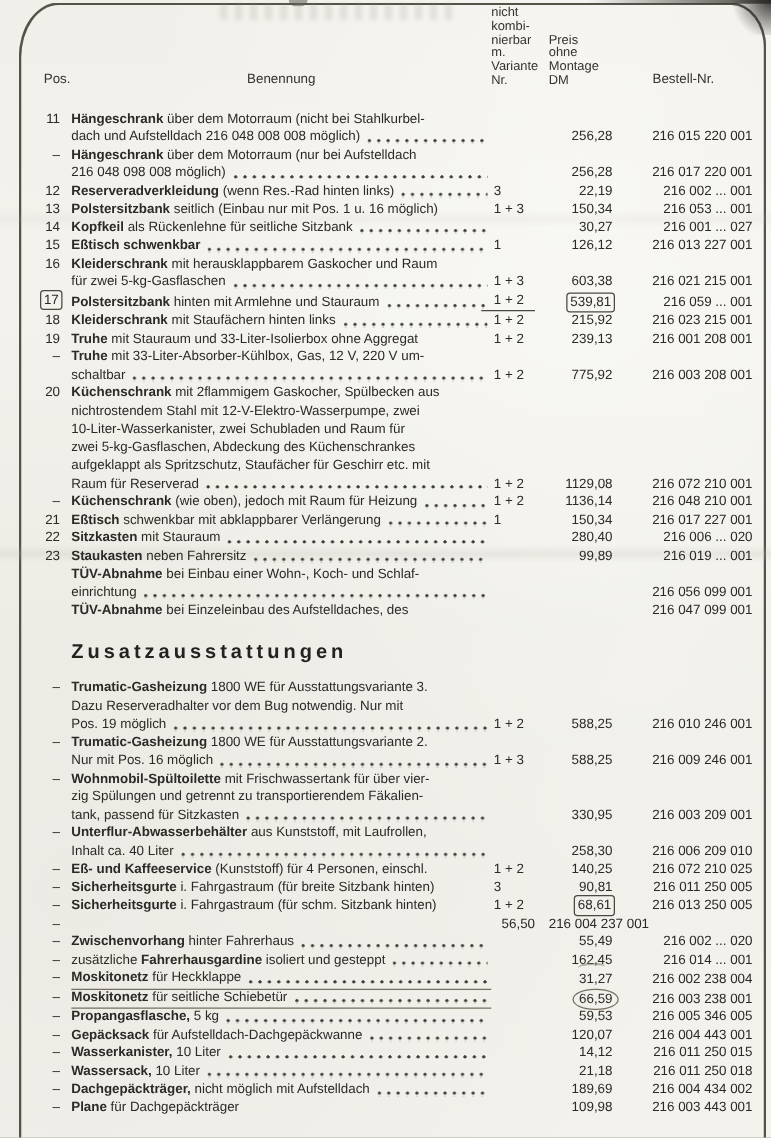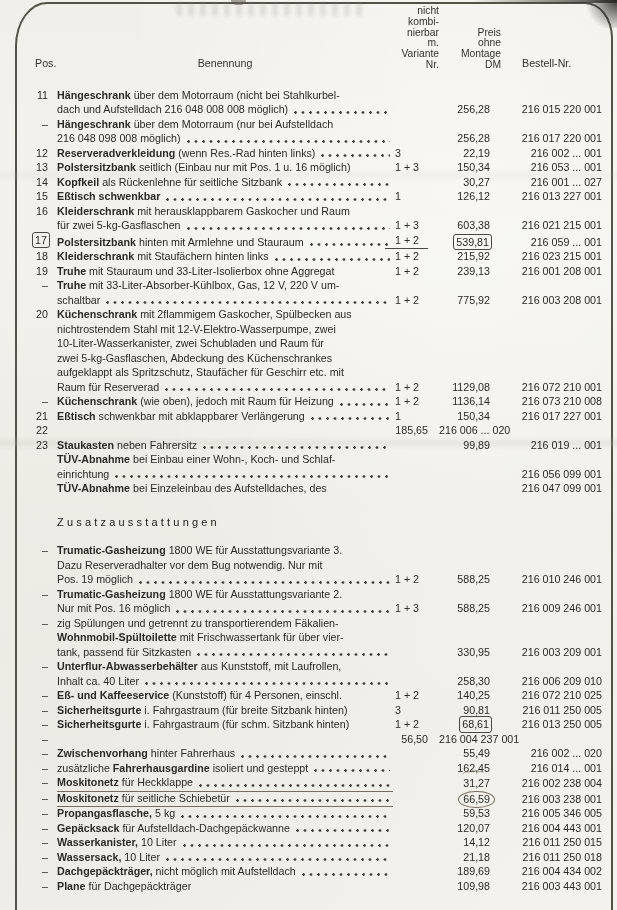--- a/index.html
+++ b/index.html
@@ -45,21 +45,21 @@
   .content{position:relative;padding-top:6px;font-size:10.7px;line-height:14.5px;}
 
   .hdr,.row{
     display:grid;
     grid-template-columns:24px 336px 46px 62px 112px;
     padding-left:33px;
   }
   .hdr{align-items:end;margin-bottom:17px;color:#34332e;}
   .hdr .h-pos{text-align:left;padding-left:2px;}
   .hdr .h-ben{text-align:center;}
-  .hdr .h-var,.hdr .h-price{text-align:right;line-height:10.8px;font-size:10.3px;}
+  .hdr .h-var,.hdr .h-price{text-align:left;line-height:10.8px;font-size:10.3px;}
   .hdr .h-order{text-align:left;padding-left:21px;}
 
   .row{align-items:end;}
   .c-pos{align-self:start;text-align:right;padding-right:9px;white-space:nowrap;}
   .c-ben{min-width:0;}
   .bl{white-space:nowrap;overflow:hidden;}
   .lastline{display:flex;align-items:flex-start;min-width:0;}
   .lastline .txt{white-space:nowrap;}
   .leader{
     flex:1 1 auto;min-width:0;height:4px;align-self:flex-end;
@@ -67,21 +67,21 @@
     background-image:radial-gradient(circle at 1.5px 1.5px,#3d3b36 1.05px,transparent 1.5px);
     background-size:7.5px 4px;background-repeat:repeat-x;
   }
   .c-var{padding-left:2px;white-space:nowrap;}
   .c-price{text-align:right;padding-right:11px;white-space:nowrap;}
   .c-order{text-align:right;padding-right:11px;white-space:nowrap;}
   b,.b{font-weight:700;}
 
   .section-heading{
     margin:19px 0 14px 57px;
-    font-weight:400;font-size:11px;letter-spacing:3.2px;color:#232220;
+    font-weight:700;font-size:16px;letter-spacing:3.2px;color:#232220;
   }
 
   
   :root{--ink-ann:#4a4841;--pencil:rgba(118,111,97,.8);}
   .ann-box{
     display:inline-block;border:1.6px solid var(--ink-ann);border-radius:3px;
     padding:0 2px;margin:-2px -2px -1px -2px;
   }
   .ann-circle{
     display:inline-block;border:1.7px solid var(--pencil);border-radius:50%;
@@ -287,38 +287,44 @@
       <div class="row">
         <div class="c-pos"><span>–</span></div>
         <div class="c-ben">
           <div class="lastline">
             <span class="txt"><span class="b">Küchenschrank</span><span> (wie oben), jedoch mit Raum für Heizung</span></span>
             <span class="leader"></span>
           </div>
         </div>
         <div class="c-var"><span>1 + 2</span></div>
         <div class="c-price"><span>1136,14</span></div>
-        <div class="c-order">216 073 210 008</div>
+        <div class="c-order">216 048 210 001</div>
       </div>
       <div class="row">
         <div class="c-pos"><span>21</span></div>
         <div class="c-ben">
           <div class="lastline">
             <span class="txt"><span class="b">Eßtisch</span><span> schwenkbar mit abklappbarer Verlängerung</span></span>
             <span class="leader"></span>
           </div>
         </div>
         <div class="c-var"><span>1</span></div>
         <div class="c-price"><span>150,34</span></div>
         <div class="c-order">216 017 227 001</div>
       </div>
       <div class="row">
         <div class="c-pos"><span>22</span></div>
-        <div class="c-var"><span></span></div>
-        <div class="c-price"><span>185,65</span></div>
+        <div class="c-ben">
+          <div class="lastline">
+            <span class="txt"><span class="b">Sitzkasten</span><span> mit Stauraum</span></span>
+            <span class="leader"></span>
+          </div>
+        </div>
+        <div class="c-var"><span></span></div>
+        <div class="c-price"><span>280,40</span></div>
         <div class="c-order">216 006 ... 020</div>
       </div>
       <div class="row">
         <div class="c-pos"><span>23</span></div>
         <div class="c-ben">
           <div class="lastline">
             <span class="txt"><span class="b">Staukasten</span><span> neben Fahrersitz</span></span>
             <span class="leader"></span>
           </div>
         </div>
@@ -376,22 +382,22 @@
             <span class="leader"></span>
           </div>
         </div>
         <div class="c-var"><span>1 + 3</span></div>
         <div class="c-price"><span>588,25</span></div>
         <div class="c-order">216 009 246 001</div>
       </div>
       <div class="row">
         <div class="c-pos"><span>–</span></div>
         <div class="c-ben">
+          <div class="bl"><span class="b">Wohnmobil-Spültoilette</span><span> mit Frischwassertank für über vier-</span></div>
           <div class="bl">zig Spülungen und getrennt zu transportierendem Fäkalien-</div>
-          <div class="bl"><span class="b">Wohnmobil-Spültoilette</span><span> mit Frischwassertank für über vier-</span></div>
           <div class="lastline">
             <span class="txt">tank, passend für Sitzkasten</span>
             <span class="leader"></span>
           </div>
         </div>
         <div class="c-var"><span></span></div>
         <div class="c-price"><span>330,95</span></div>
         <div class="c-order">216 003 209 001</div>
       </div>
       <div class="row">

